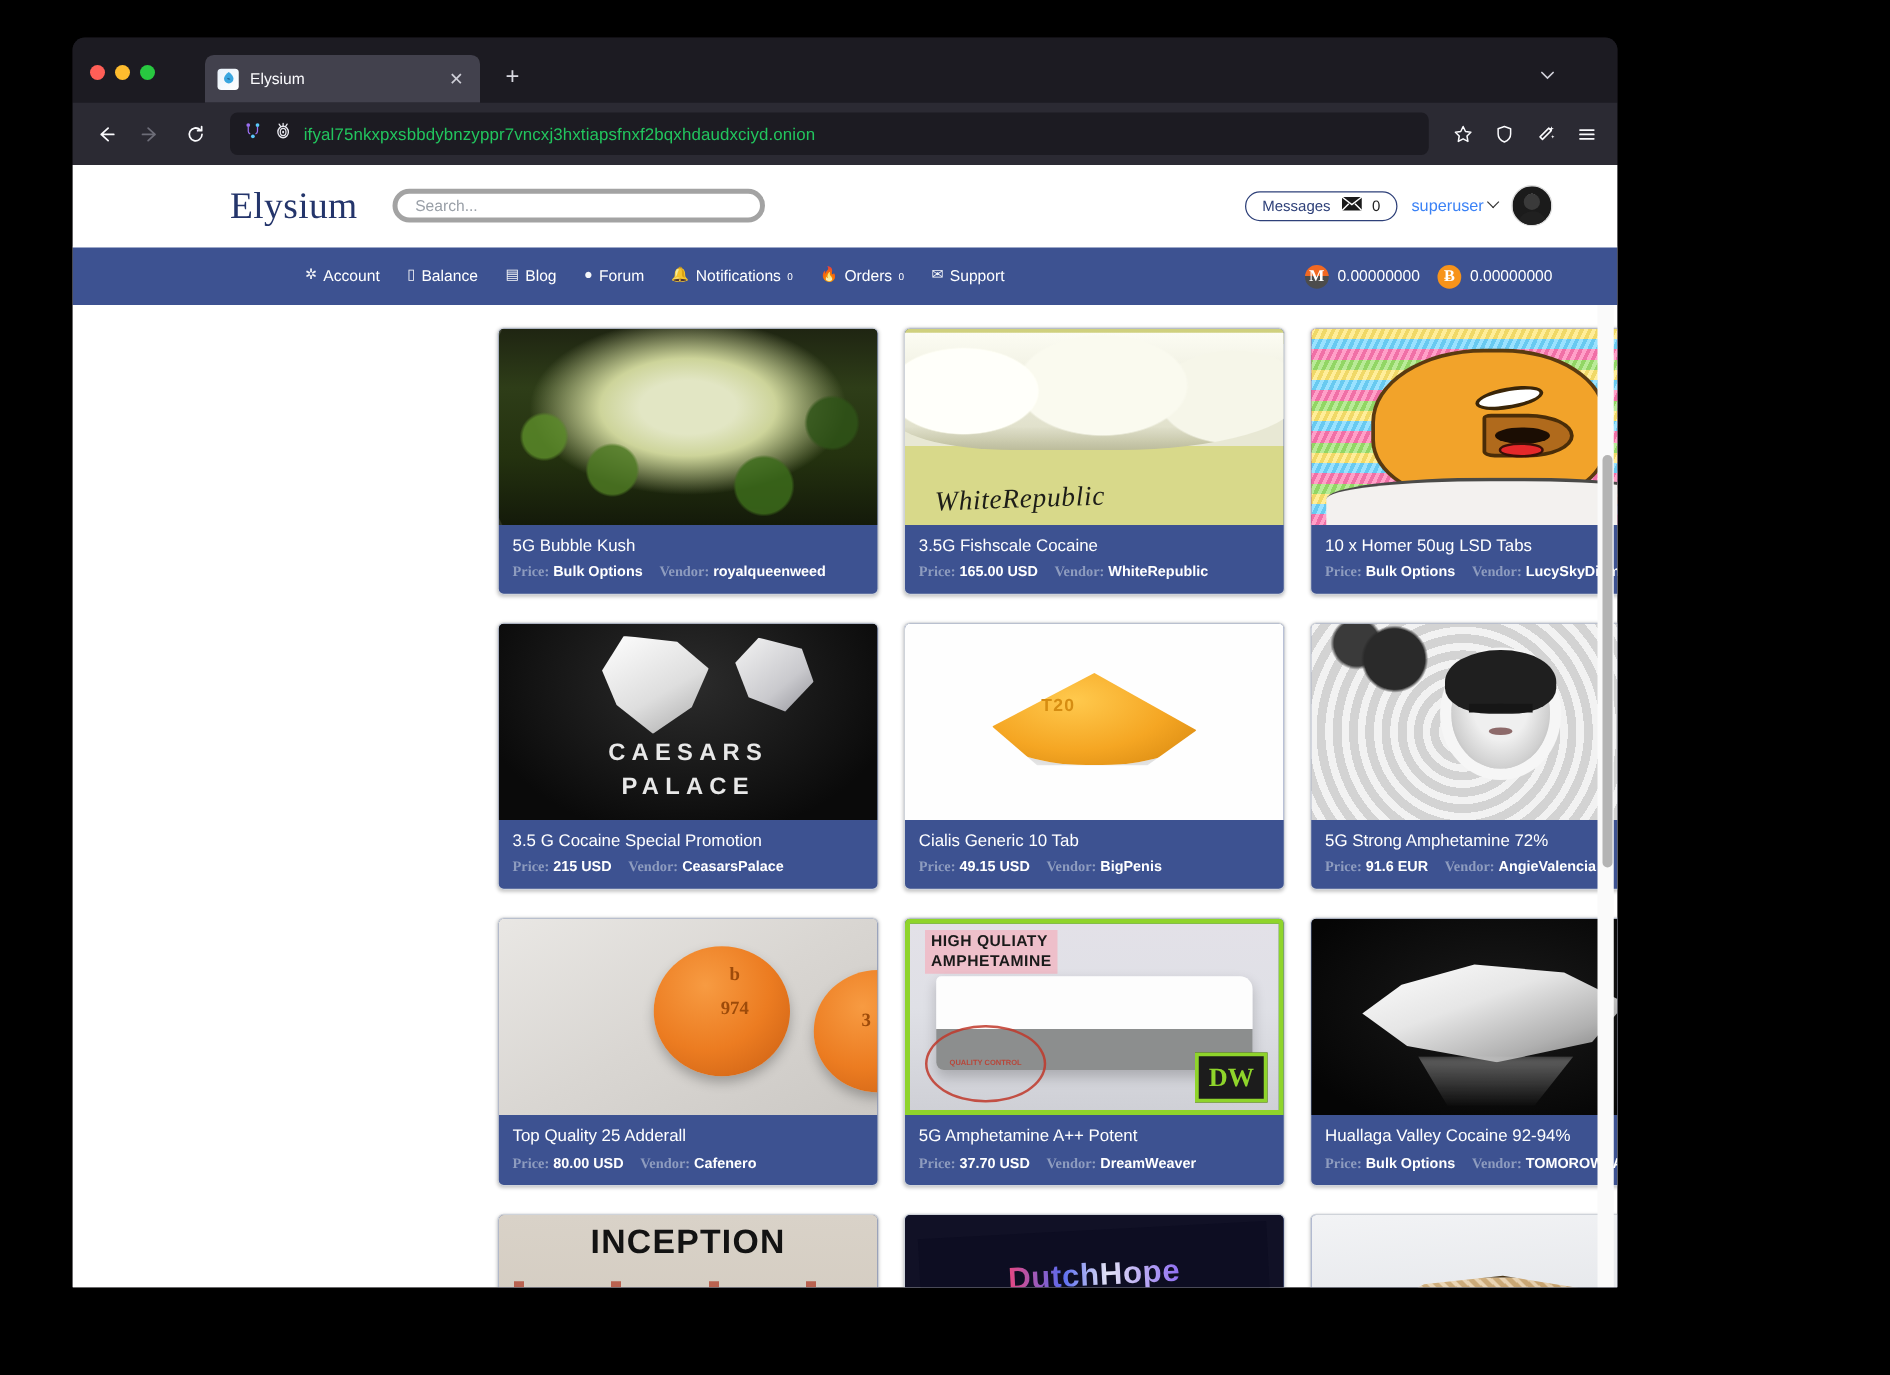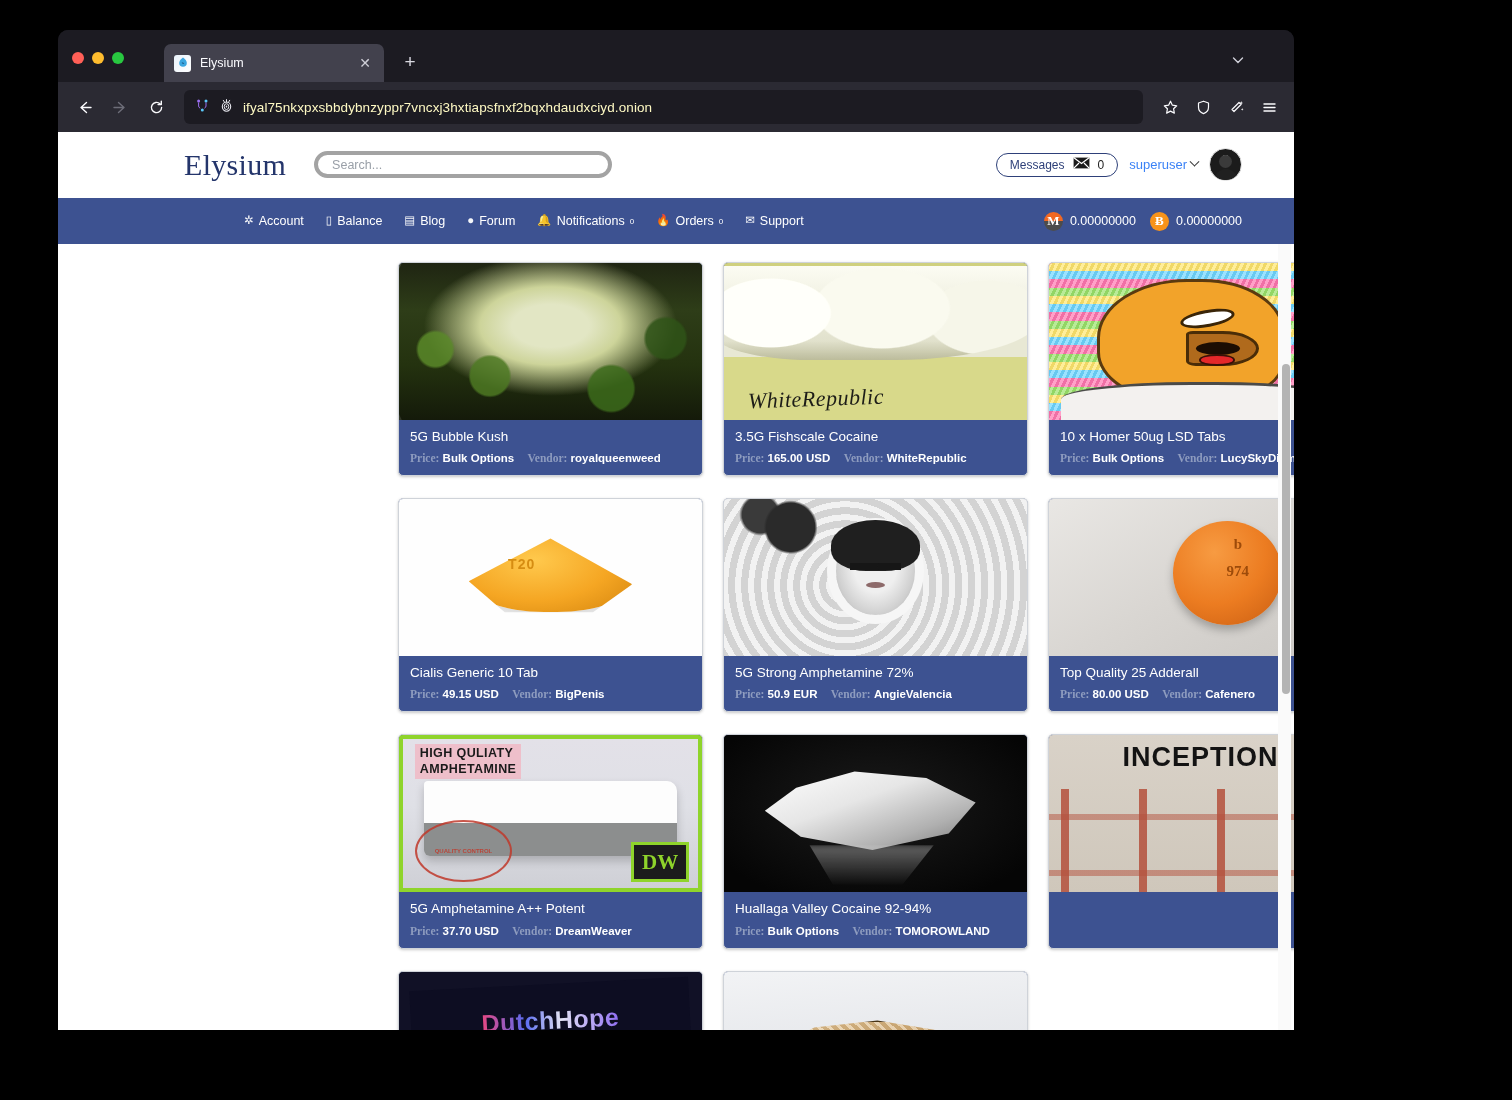--- a/index.html
+++ b/index.html
@@ -96,21 +96,21 @@
     flex: 1;
     height: 34px;
     background: #1c1b22;
     border-radius: 6px;
     margin: 0 8px;
     display: flex; align-items: center;
     padding: 0 11px;
     gap: 9px;
   }
   .url-text {
-    color: #fef9c3; font-size: 13.5px;
+    color: #22c55e; font-size: 13.5px;
     letter-spacing: .1px;
     white-space: nowrap; overflow: hidden;
   }
   .nav-right { display: flex; align-items: center; gap: 3px; }
   .nav-right .nav-btn { width: 30px; height: 30px; }
 
   
   .page {
     height: 898px;
     background: #ffffff;
@@ -736,20 +736,38 @@
               <div class="card-meta">
                 <span class="meta-label">Price:</span>
                 <span class="meta-value">Bulk Options</span>
                 <span class="meta-gap"></span>
                 <span class="meta-label">Vendor:</span>
                 <span class="meta-value">LucySkyDiamonds</span>
               </div>
             </div>
           </div>
 
+          <div class="card">
+            <div class="card-img img-caesars">
+              <div class="chunk1"></div>
+              <div class="chunk2"></div>
+              <div class="cw l1">CAESARS</div>
+              <div class="cw l2">PALACE</div>
+            </div>
+            <div class="card-body">
+              <div class="card-title">3.5 G Cocaine Special Promotion</div>
+              <div class="card-meta">
+                <span class="meta-label">Price:</span>
+                <span class="meta-value">215 USD</span>
+                <span class="meta-gap"></span>
+                <span class="meta-label">Vendor:</span>
+                <span class="meta-value">CeasarsPalace</span>
+              </div>
+            </div>
+          </div>
 
           <div class="card">
             <div class="card-img img-cialis">
               <div class="pill"></div>
               <div class="emb">T20</div>
             </div>
             <div class="card-body">
               <div class="card-title">Cialis Generic 10 Tab</div>
               <div class="card-meta">
                 <span class="meta-label">Price:</span>
@@ -766,21 +784,21 @@
               <div class="face">
                 <div class="hair"></div>
                 <div class="eyes"></div>
                 <div class="lips"></div>
               </div>
             </div>
             <div class="card-body">
               <div class="card-title">5G Strong Amphetamine 72%</div>
               <div class="card-meta">
                 <span class="meta-label">Price:</span>
-                <span class="meta-value">50.9 EUR</span>
+                <span class="meta-value">91.6 EUR</span>
                 <span class="meta-gap"></span>
                 <span class="meta-label">Vendor:</span>
                 <span class="meta-value">AngieValencia</span>
               </div>
             </div>
           </div>
 
           <div class="card">
             <div class="card-img img-adderall">
               <div class="tab a">

